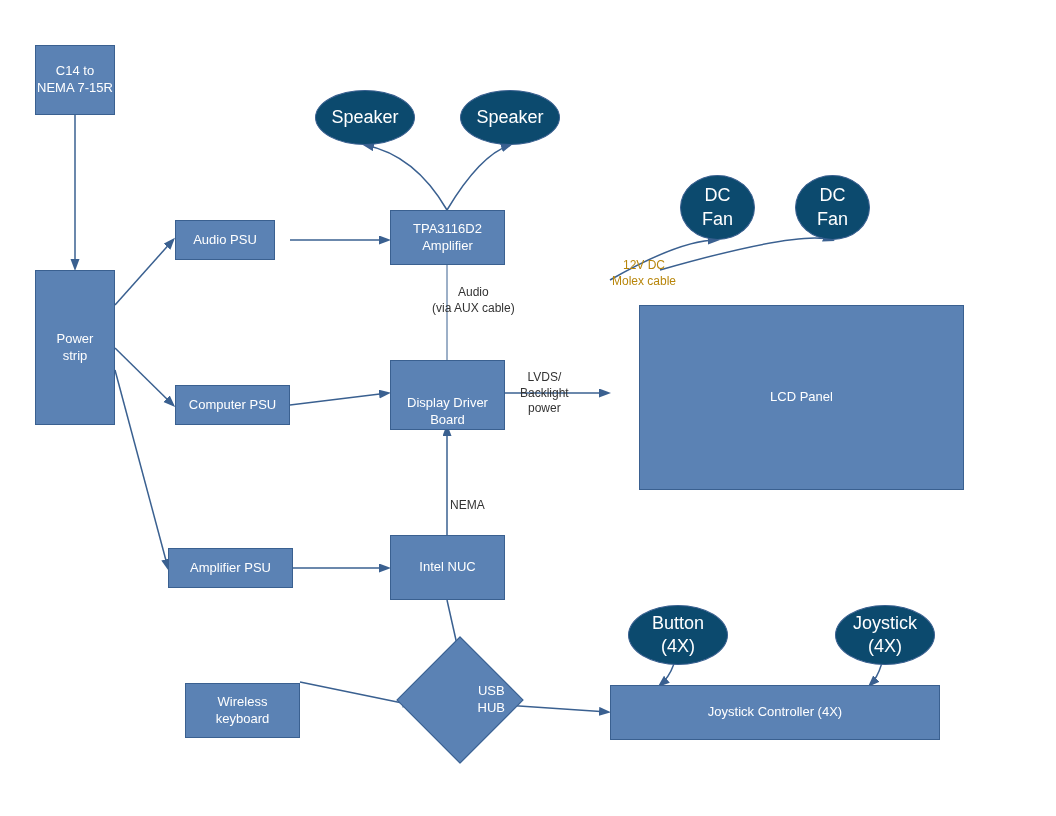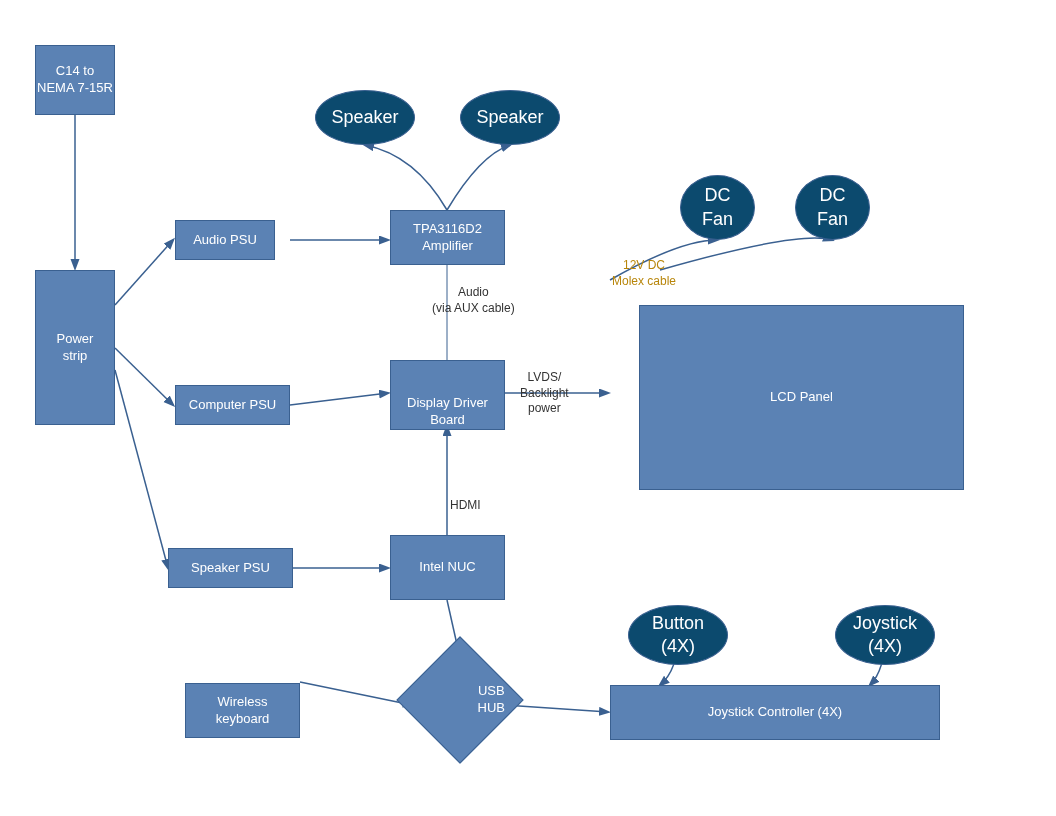--- a/index.html
+++ b/index.html
@@ -149,21 +149,21 @@
 
   <div class="box" style="left:175px; top:220px; width:100px; height:40px;">
     <span>Audio PSU</span>
   </div>
 
   <div class="box" style="left:175px; top:385px; width:115px; height:40px;">
     <span>Computer PSU</span>
   </div>
 
   <div class="box" style="left:168px; top:548px; width:125px; height:40px;">
-    <span>Speaker PSU</span>
+    <span>Amplifier PSU</span>
   </div>
 
   <div class="box" style="left:390px; top:210px; width:115px; height:55px;">
     <span>TPA3116D2<br>Amplifier</span>
   </div>
 
   <div class="box" style="left:390px; top:360px; width:115px; height:70px;align-items:flex-end;">
     <span>Display Driver<br>Board</span>
   </div>
 
@@ -210,21 +210,21 @@
   <div class="diamond-shape" style="left:415px; top:655px; width:90px; height:90px;justify-content:flex-end;">
     <div class="diamond-inner"></div>
     <span class="diamond-text">USB<br>HUB</span>
   </div>
 
   <div class="label-text" style="left:432px; top:285px;">
     Audio<br>(via AUX cable)
   </div>
 
   <div class="label-text" style="left:450px; top:498px;">
-    HDMI
+    NEMA
   </div>
 
   <div class="label-text" style="left:520px; top:370px;">
     LVDS/<br>Backlight<br>power
   </div>
 
   <div class="label-text orange" style="left:612px; top:258px; color:#b8860b;">
     12V DC<br>Molex cable
   </div>
 

